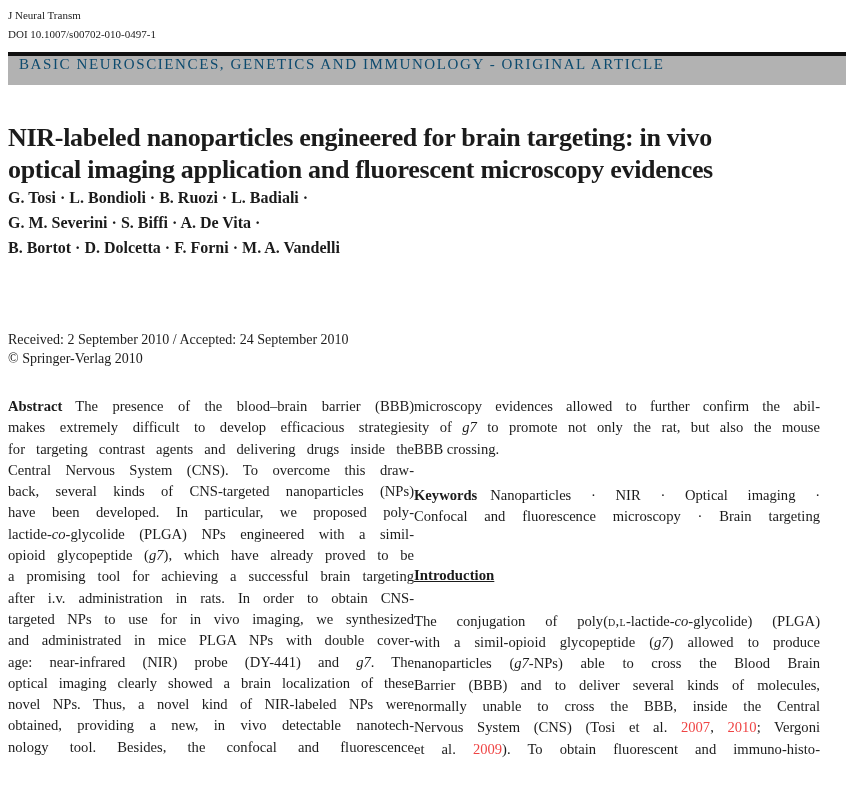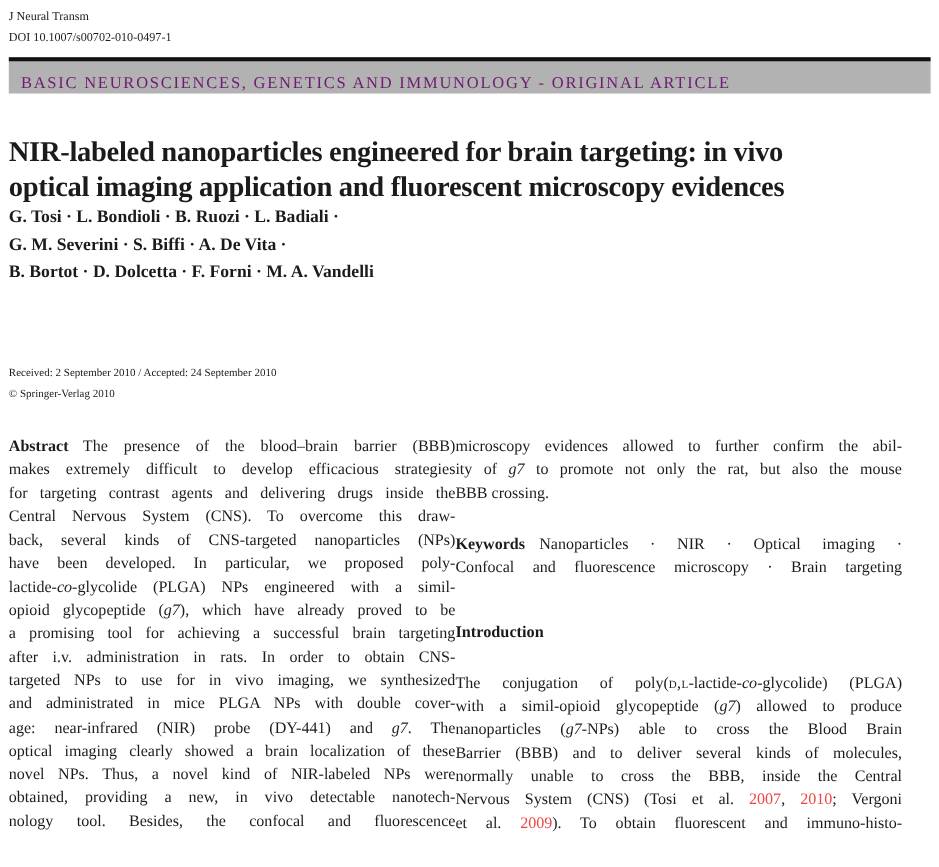--- a/index.html
+++ b/index.html
@@ -6,51 +6,51 @@
   body{
     width:854px;height:788px;overflow:hidden;background:#ffffff;
     font-family:"Liberation Serif","DejaVu Serif",serif;color:#1b1b1b;
   }
   .page{padding:6px 8px 0 8px;}
 
   .hdr div{font-size:11px;line-height:18.5px;white-space:nowrap;}
 
   .rule{height:4px;background:#101010;margin-top:9px;}
   .banner{
-    background:#b2b2b2;height:29px;display:flex;align-items:flex-end;
-    padding-left:11px;font-size:15px;letter-spacing:1.6px;color:#701a75;
+    background:#b2b2b2;height:29px;display:flex;align-items:flex-start;
+    padding-left:11px;font-size:15px;letter-spacing:1.6px;color:#0c4a6e;
     white-space:nowrap;
   }
 
   .title{margin:37px 0 0 0;font-weight:bold;font-size:26px;line-height:31.5px;letter-spacing:-0.3px;}
   .title .tl{display:block;white-space:nowrap;}
 
   .authors{font-weight:bold;font-size:16px;line-height:25px;}
   .authors div{white-space:nowrap;}
 
-  .dates{margin-top:70px;font-size:10px;line-height:19px;}
+  .dates{margin-top:70px;font-size:14px;line-height:19px;}
   .dates div{white-space:nowrap;}
 
   .cols{display:flex;margin-top:28px;}
   .col{width:406px;font-size:14.6px;}
 
   .line{
     line-height:21.3px;white-space:nowrap;
     text-align:justify;text-align-last:justify;
   }
   .line.nojust{text-align-last:left;}
 
   .seg-b{font-weight:bold;}
   .seg-i{font-style:italic;}
   .seg-sc{font-variant:small-caps;letter-spacing:0.3px;}
   .seg-link{color:#ef4444;cursor:pointer;}
   .seg-gap{display:inline-block;width:13px;}
 
   .kw-block{margin-top:25px;}
-  .sec-heading{margin-top:38px;font-weight:bold;font-size:14.8px;line-height:21.3px;}
+  .sec-heading{margin-top:38px;font-weight:bold;font-size:14.8px;line-height:21.3px;text-decoration:underline;}
   .intro-para{margin-top:24px;}
 </style>
 </head>
 <body>
 
 <div class="page">
 
   <div class="hdr">
     <div>J Neural Transm</div>
     <div>DOI 10.1007/s00702-010-0497-1</div>

